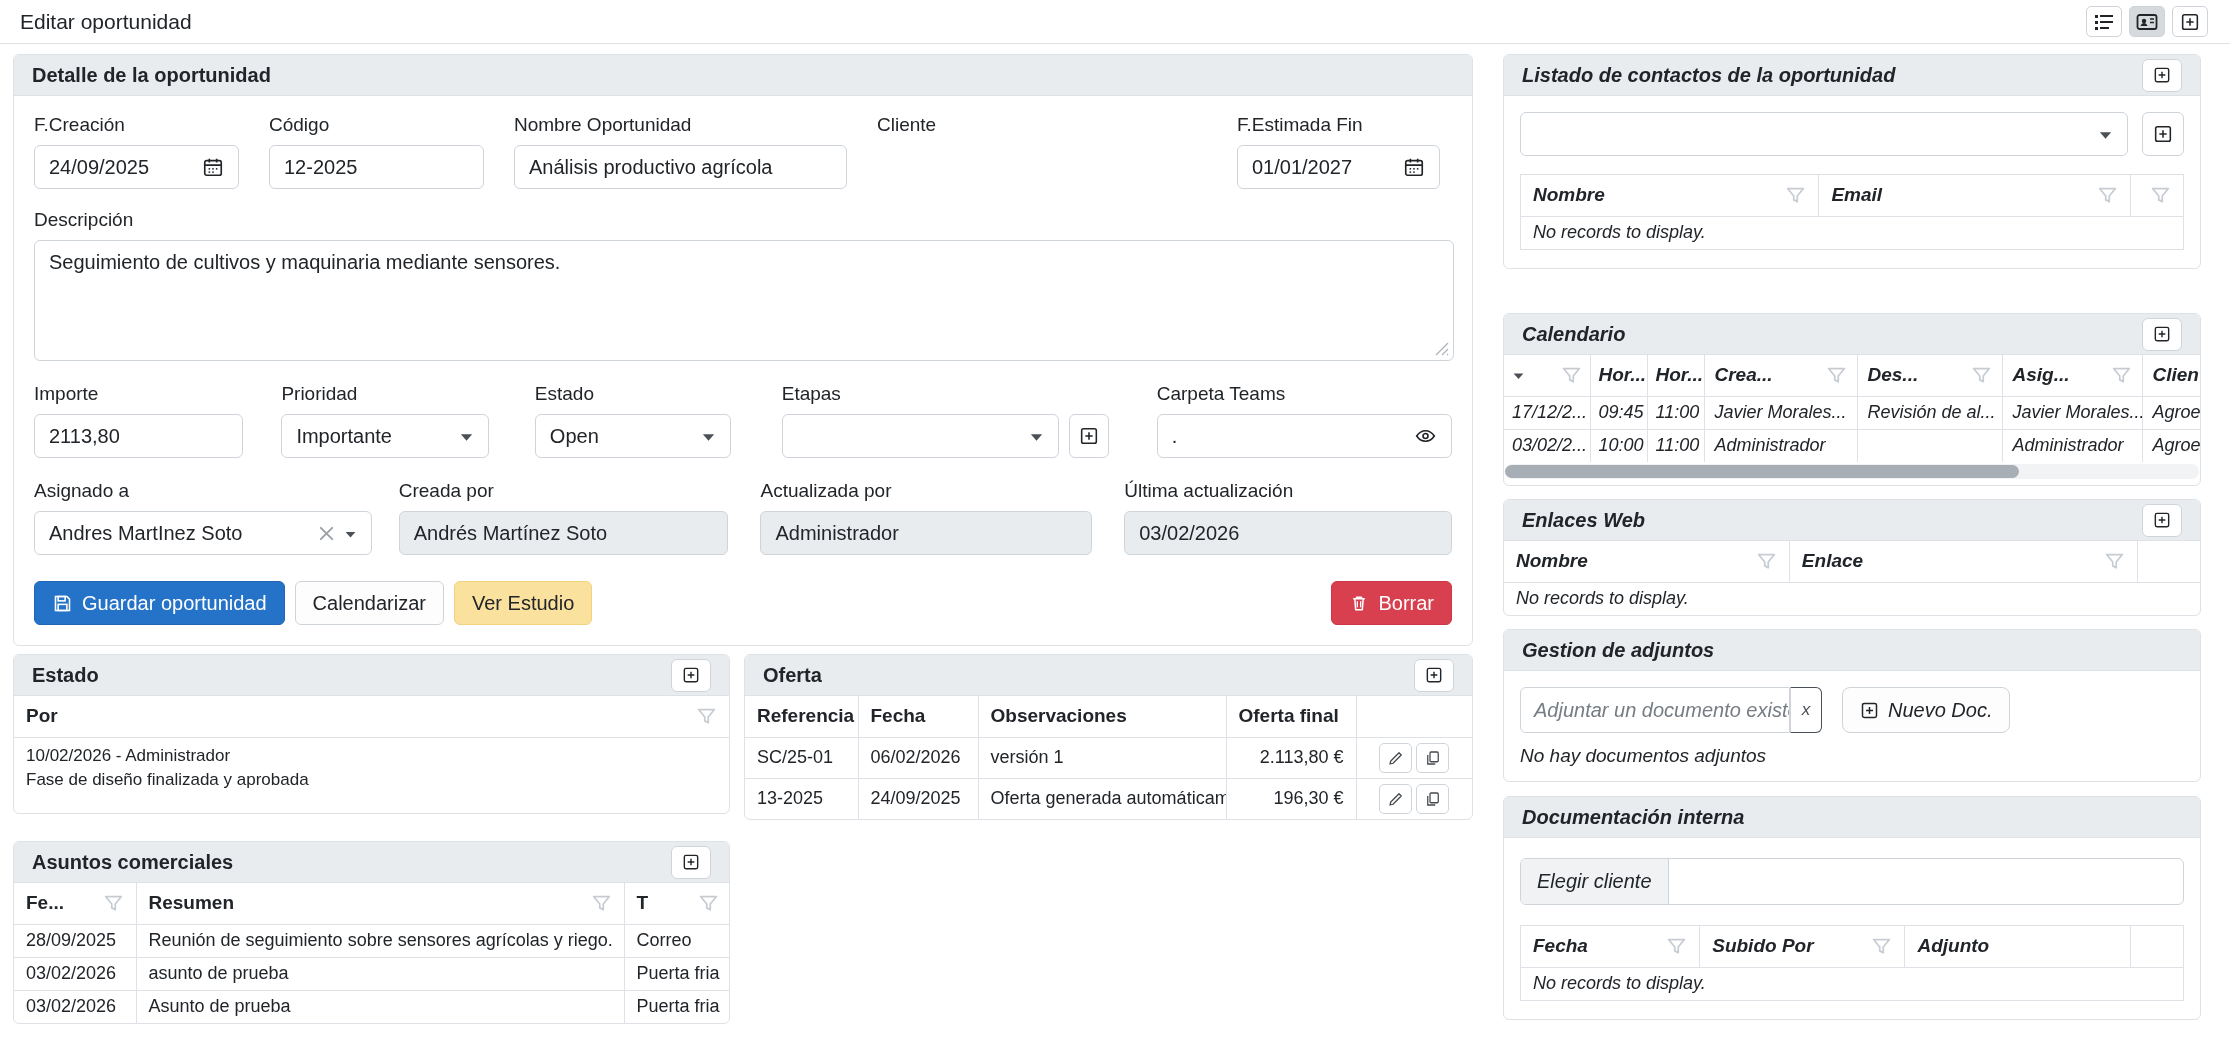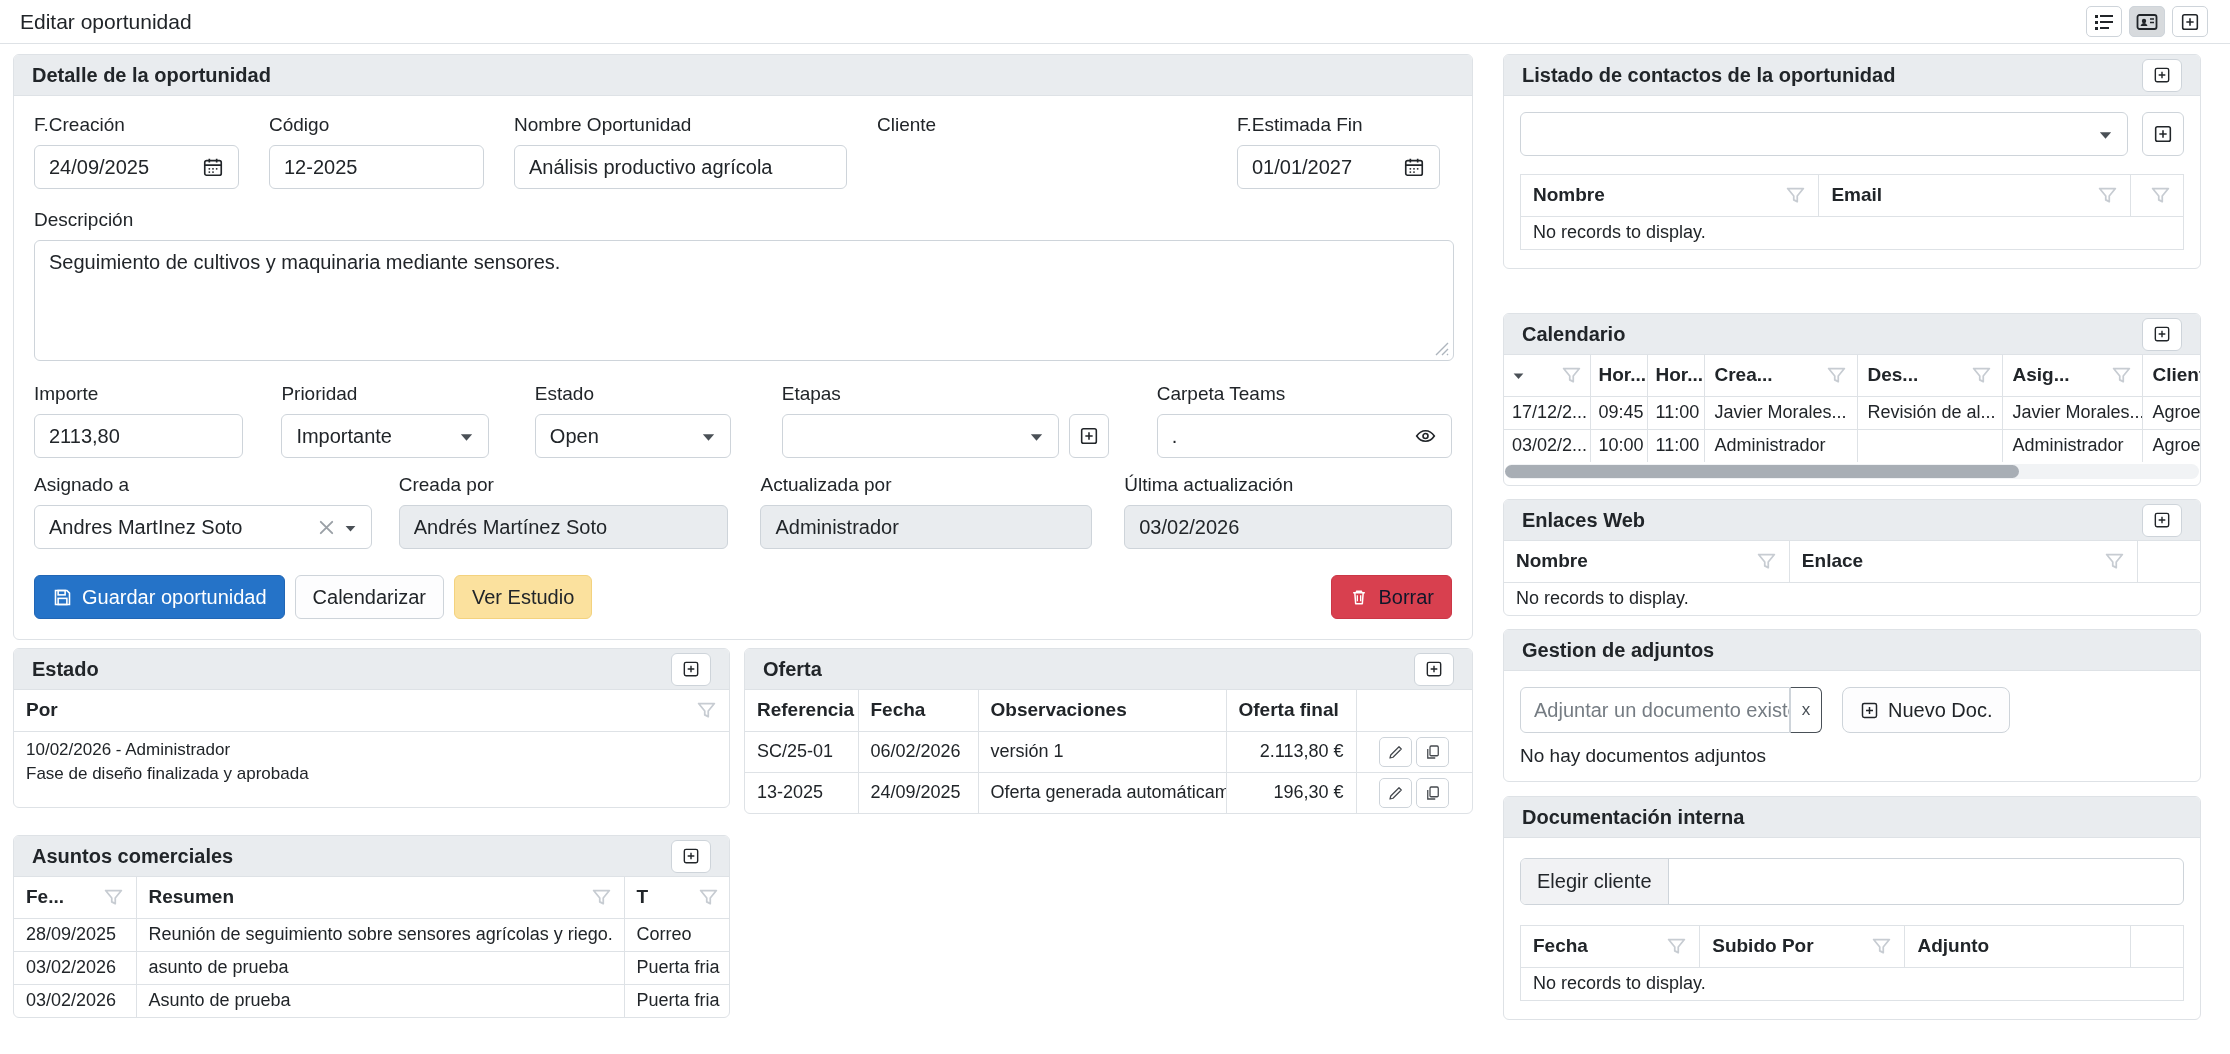--- a/index.html
+++ b/index.html
@@ -14,21 +14,21 @@
     padding:8px 22px 8px 20px; border-bottom:1px solid #dee2e6; height:44px; }
   .topbar-title { font-size:21px; }
   .topbar-actions { display:flex; gap:7px; }
   .icon-btn { width:36px; height:31px; border:1px solid #ced4da; border-radius:5px;
     background:#fff; display:flex; align-items:center; justify-content:center; cursor:pointer; }
   .icon-btn.active { background:#d7dadd; }
 
   
   .main { display:flex; gap:30px; padding:10px 29px 8px 13px; align-items:flex-start; }
   .col-left { width:1460px; flex:none; }
-  .col-right { width:698px; flex:none; }
+  .col-right { width:698px; flex:none;font-style:italic; }
 
   
   .panel { border:1px solid #dee2e6; border-radius:6px; background:#fff; overflow:hidden; }
   .panel-hd { background:#e9ecef; border-bottom:1px solid #dee2e6; padding:0 18px;
     height:41px; display:flex; align-items:center; justify-content:space-between; }
   .panel-title { font-weight:700; font-size:20px; }
   .plus-btn { width:40px; height:33px; background:#fff; border:1px solid #ced4da;
     border-radius:6px; display:flex; align-items:center; justify-content:center; cursor:pointer; }
 
   
@@ -43,21 +43,21 @@
     padding:10px 14px; font-size:20px; position:relative; }
   .resize-grip { position:absolute; right:3px; bottom:3px; }
 
   .btnrow { display:flex; gap:10px; margin-top:6px; }
   .btn { height:44px; border-radius:6px; font-size:20px; padding:0 17px;
     display:inline-flex; align-items:center; gap:9px; border:1px solid transparent;
     cursor:pointer; background:#fff; font-family:inherit; }
   .btn-primary { background:#2573c8; border-color:#2166b5; color:#fff; }
   .btn-light { background:#fdfdfe; border-color:#ced4da; color:#212529; }
   .btn-warning { background:#fbe19e; border-color:#f3d27e; color:#212529; }
-  .btn-danger { background:#d8404f; border-color:#cb3746; color:#0f172a;margin-left:23px; }
+  .btn-danger { background:#d8404f; border-color:#cb3746; color:#ffffff;margin-left:23px; }
 
   
   table.grid { border-collapse:collapse; border-style:hidden; width:100%; table-layout:fixed; }
   table.grid th, table.grid td { border:1px solid #dee2e6; padding:5px 12px; text-align:left;
     font-size:18px; white-space:nowrap; overflow:hidden; }
   table.grid th { font-weight:700; font-size:19px; height:41px; background:#fff; }
   table.grid td { height:33px; }
   .th-inner { display:flex; align-items:center; justify-content:space-between; gap:6px; }
   .empty-row td { font-size:18px; }
   .grid-wrap { border:1px solid #dee2e6; }
@@ -251,21 +251,21 @@
             <span class="lbl">Descripción</span>
             <div class="textarea">
               <span>Seguimiento de cultivos y maquinaria mediante sensores.</span>
               <svg class="resize-grip" width="16" height="16" viewBox="0 0 16 16">
                   <use href="#i-grip"></use>
                 </svg>
             </div>
           </div>
         </div>
 
-        <div class="frow" style="gap:12px; margin-bottom:16px;">
+        <div class="frow" style="gap:12px; margin-bottom:22px;">
           <div class="fld" style="width:217px; margin-right:26px;">
             <span class="lbl">Importe</span>
             <div class="input">
               <span class="val">2113,80</span>
             </div>
           </div>
           <div class="fld" style="width:215px; margin-right:34px;">
             <span class="lbl">Prioridad</span>
             <div class="input">
               <span class="val">Importante</span>

